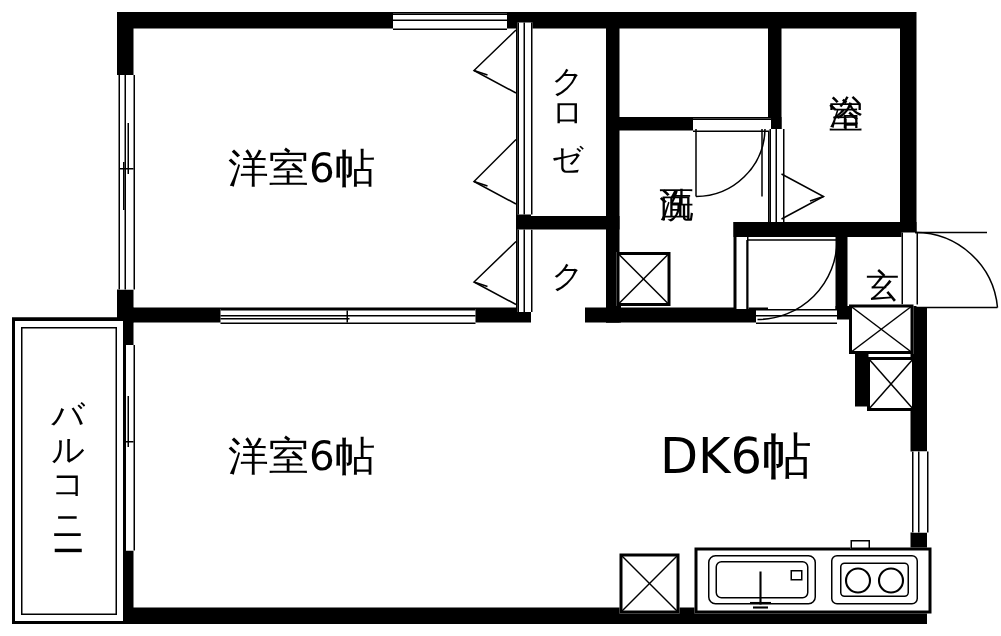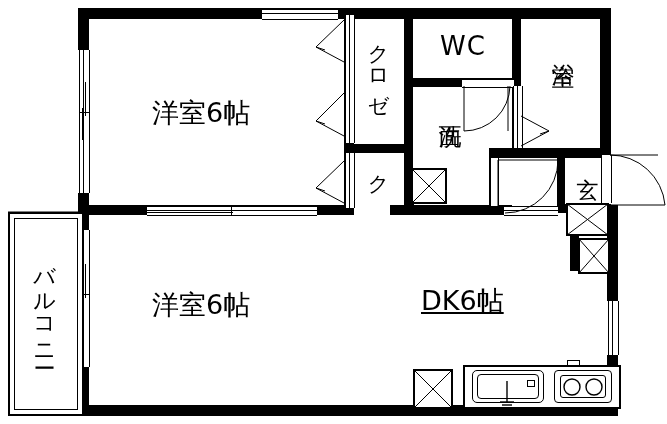--- a/index.html
+++ b/index.html
@@ -207,27 +207,26 @@
       <g stroke-width="1">
         <line x1="8" y1="212" x2="78" y2="212"></line>
       </g>
     </g>
   </svg>
 
   <div class="lbl" style="left:152px;top:99px;font-size:27px;">洋室6帖</div>
 
   <div class="lbl" style="left:152px;top:291px;font-size:27px;">洋室6帖</div>
 
-  <div class="lbl" style="left:421px;top:287px;font-size:27px;text-decoration:underline;">DK6帖</div>
+  <div class="lbl" style="left:440px;top:287px;font-size:33px;">DK6帖</div>
 
   <div class="vlbl" style="left:367px;top:30px;font-size:21px;">クロゼ</div>
 
   <div class="vlbl" style="left:367px;top:160px;font-size:21px;">ク</div>
 
-  <div class="lbl" style="left:440px;top:33px;font-size:26px;letter-spacing:1px;">WC</div>
 
   <div class="vlbl" style="left:438px;top:107px;font-size:23px;">洗面</div>
 
   <div class="vlbl" style="left:551px;top:45px;font-size:23px;">浴室</div>
 
   <div class="vlbl" style="left:576px;top:160px;font-size:22px;">玄</div>
 
   <div class="vlbl" style="left:33px;top:252px;font-size:22px;">バルコニー</div>
 
 </div>

